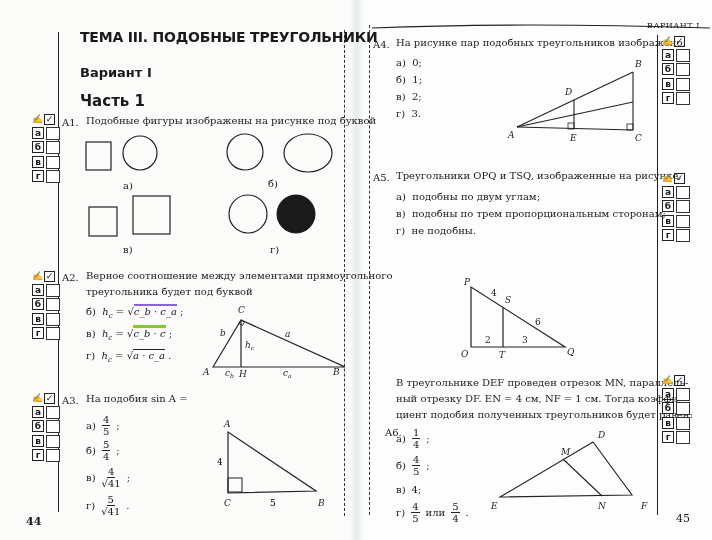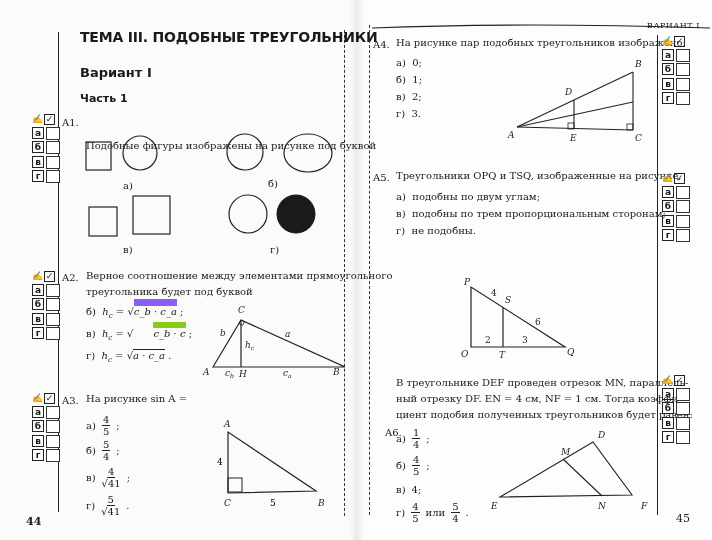--- a/index.html
+++ b/index.html
@@ -11,21 +11,21 @@
   }
   .abs { position: absolute; }
   .page-left { left: 0; top: 0; width: 356px; height: 540px; background: #fbfbfa; }
   .page-right { left: 356px; top: 0; width: 356px; height: 540px; background: #fdfdfd; }
   .spine-shadow { left: 350px; top: 0; width: 14px; height: 540px;
     background: linear-gradient(90deg, rgba(200,210,205,0) 0%, rgba(215,225,220,0.6) 50%, rgba(200,210,205,0) 100%); }
   .vline { width: 1px; background: #222; }
   .dashed-v { width: 0; border-left: 1.5px dashed #333; }
   .title { font-family: "DejaVu Sans", sans-serif; font-weight: bold; font-size: 14px; letter-spacing: -0.2px; }
   .variant { font-family: "DejaVu Sans", sans-serif; font-weight: bold; font-size: 13px; }
-  .part { font-family: "DejaVu Sans", sans-serif; font-weight: bold; font-size: 11px; }
+  .part { font-family: "DejaVu Sans", sans-serif; font-weight: bold; font-size: 15px; }
   .qnum { font-weight: normal; font-size: 10px; }
   .qtext { font-size: 10px; line-height: 16px; }
   .opt { font-size: 10px; line-height: 17px; }
   .fig-label { font-size: 10px; }
   .ans-box { width: 32px; }
   .ans-head { height: 12px; font-size: 9px; display: flex; align-items: center; gap: 2px; }
   .ans-row { display: flex; gap: 2px; margin-top: 1.5px; }
   .ans-letter { width: 10px; height: 10px; border: 1.3px solid #222; font-family: "DejaVu Sans", sans-serif; font-weight: bold; font-size: 9px; line-height: 10px; text-align: center; box-sizing: content-box; }
   .ans-cell { width: 12px; height: 11px; border: 1px solid #333; background: #fff; }
   .checkbox-icon { width: 9px; height: 9px; border: 1.2px solid #222; position: relative; font-size: 9px; line-height: 8px; text-align: center; }
@@ -66,21 +66,21 @@
       <div class="ans-letter">в</div>
       <div class="ans-cell"></div>
     </div>
   <div class="ans-row">
       <div class="ans-letter">г</div>
       <div class="ans-cell"></div>
     </div>
 </div>
 
 <div class="abs qnum" style="left:62px; top:117px;">A1.</div>
-<div class="abs qtext" style="left:86px; top:113px;margin-top:25px;">Подобные фигуры изображены на рисунке под буквой</div>
+<div class="abs qtext" style="left:86px; top:113px;">Подобные фигуры изображены на рисунке под буквой</div>
 
 <svg class="abs" style="left:60px; top:128px;" width="284" height="142">
 
   <rect x="26" y="14" width="25" height="28" fill="none" stroke="#222" stroke-width="1.2"></rect>
   <circle cx="80" cy="25" r="17" fill="none" stroke="#222" stroke-width="1.2"></circle>
 
   <circle cx="185" cy="24" r="18" fill="none" stroke="#222" stroke-width="1.2"></circle>
   <ellipse cx="248" cy="25" rx="24" ry="19" fill="none" stroke="#222" stroke-width="1.2"></ellipse>
 
   <rect x="29" y="79" width="28" height="29" fill="none" stroke="#222" stroke-width="1.2"></rect>
@@ -117,25 +117,25 @@
     </div>
 </div>
 
 <div class="abs qnum" style="left:62px; top:272px;">A2.</div>
 <div class="abs qtext" style="left:86px; top:268px;">Верное соотношение между элементами прямоугольного</div>
 <div class="abs qtext" style="left:86px; top:284px;">треугольника будет под буквой</div>
 
 <div class="abs" style="left:86px; top:303px;">
   <div class="opt">
     <span>б)</span>&nbsp;
-    <span class="it">h</span><sub class="it" style="font-size:7px;">c</sub><span> = </span>√<span class="it" style="border-top:7px solid #8b5cf6;">c_b · c_a</span><span> ;</span>
+    <span class="it">h</span><sub class="it" style="font-size:7px;">c</sub><span> = </span>√<span class="it" style="border-top:2px solid #8b5cf6;">c_b · c_a</span><span> ;</span>
   </div>
   <div class="opt">
     <span>в)</span>&nbsp;
-    <span class="it">h</span><sub class="it" style="font-size:7px;">c</sub><span> = </span>√<span class="it" style="border-top:6px solid #84cc16;margin-left:20px;">c_b · c</span><span> ;</span>
+    <span class="it">h</span><sub class="it" style="font-size:7px;">c</sub><span> = </span>√<span class="it" style="border-top:3px solid #84cc16;">c_b · c</span><span> ;</span>
   </div>
   <div class="opt">
     <span>г)</span>&nbsp;
     <span class="it">h</span><sub class="it" style="font-size:7px;">c</sub><span> = </span>√<span class="it" style="border-top:1px solid #222;">a · c_a</span><span> .</span>
   </div>
 </div>
 
 <svg class="abs" style="left:195px; top:300px;" width="150" height="80">
   <polygon points="18,67 46,20 150,67" fill="none" stroke="#222" stroke-width="1.2"></polygon>
   <line x1="46" y1="20" x2="46" y2="67" stroke="#222" stroke-width="1.2"></line>
@@ -170,21 +170,21 @@
       <div class="ans-letter">в</div>
       <div class="ans-cell"></div>
     </div>
   <div class="ans-row">
       <div class="ans-letter">г</div>
       <div class="ans-cell"></div>
     </div>
 </div>
 
 <div class="abs qnum" style="left:62px; top:395px;text-align:center;">A3.</div>
-<div class="abs qtext" style="left:86px; top:391px;">На рисунке sin A =</div>
+<div class="abs qtext" style="left:86px; top:391px;">На подобия sin A =</div>
 
 <div class="abs" style="left:86px; top:413px;">
   <div class="opt" style="height:25px; display:flex; align-items:center; gap:6px;">
     <span>а)</span>
     <span class="frac">
         <span class="num">4</span>
         <span>5</span>
       </span>
     <span>;</span>
   </div>

